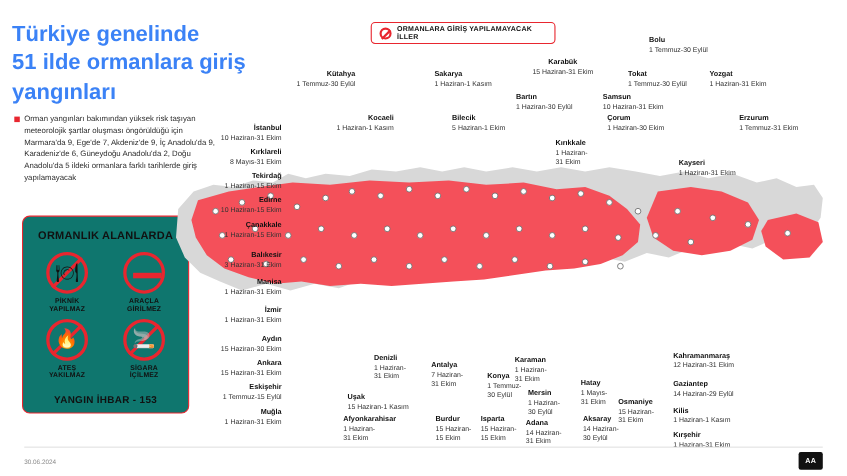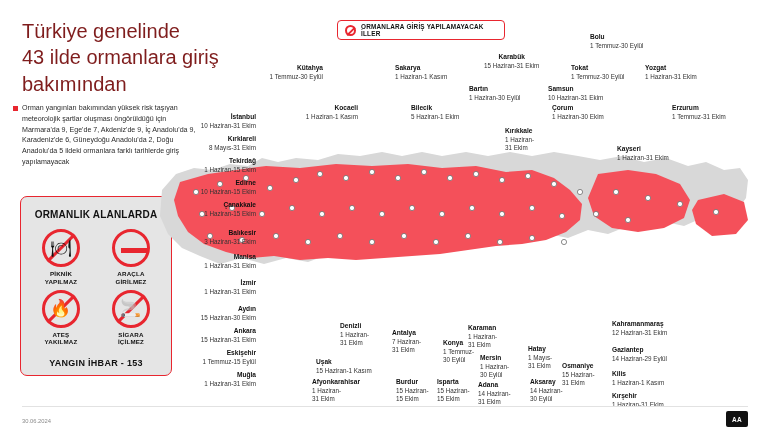--- a/index.html
+++ b/index.html
@@ -9,39 +9,39 @@
     background:#ffffff;
     font-family:"Liberation Sans", sans-serif;
     color:#1b1b1b;
     overflow:hidden;
     position:relative;
   }
   .page { position:relative; width:770px; height:433px; overflow:hidden; }
 
   
   .title {
-    position:absolute; left:22px; top:18px; width:300px;
-    font-size:20px; font-weight:normal; line-height:1.32; color:#7f1d1d;
+    position:absolute; left:11px; top:18px; width:300px;
+    font-size:20px; font-weight:bold; line-height:1.32; color:#3b82f6;
   }
   .title .ln { display:block; }
 
   
   .intro {
     position:absolute; left:22px; top:103px; width:178px;
     font-size:7.1px; line-height:1.52; color:#2b2b2b;
   }
   .intro .bullet {
     position:absolute; left:-9px; top:3px; width:5px; height:5px;
     background:#e8262f;
   }
 
   
   .legend {
     position:absolute; left:20px; top:196px; width:152px; height:180px;
-    border:1.6px solid #e8262f; border-radius:7px; background:#e5e5e5;
+    border:1.6px solid #e8262f; border-radius:7px; background:#0f766e;
   }
   .legend-title {
     text-align:center; font-size:10px; font-weight:bold; color:#111;
     margin-top:12px; letter-spacing:.2px;
   }
   .legend-grid {
     display:grid; grid-template-columns:1fr 1fr; gap:4px 2px;
     margin-top:9px; padding:0 6px;
   }
   .lg-cell { text-align:center; }
@@ -112,22 +112,22 @@
     color:#fff; font-size:6.5px; font-weight:bold; letter-spacing:.3px;
   }
 </style>
 </head>
 <body>
 
 <div class="page" data-name="infographic-page">
 
   <div class="title" data-name="page-title">
     <span class="ln" data-name="title-line-1">Türkiye genelinde</span>
-    <span class="ln" data-name="title-line-2">43 ilde ormanlara giriş</span>
-    <span class="ln" data-name="title-line-3">bakımından</span>
+    <span class="ln" data-name="title-line-2">51 ilde ormanlara giriş</span>
+    <span class="ln" data-name="title-line-3">yangınları</span>
   </div>
 
   <div class="intro" data-name="intro-paragraph">
     <span class="bullet" data-name="bullet-marker"></span>
     <span data-name="intro-text">Orman yangınları bakımından yüksek risk taşıyan meteorolojik şartlar oluşması öngörüldüğü için Marmara'da 9, Ege'de 7, Akdeniz'de 9, İç Anadolu'da 9, Karadeniz'de 6, Güneydoğu Anadolu'da 2, Doğu Anadolu'da 5 ildeki ormanlara farklı tarihlerde giriş yapılamayacak</span>
   </div>
 
   <div class="legend" data-name="rules-legend-box">
     <div class="legend-title" data-name="legend-title">ORMANLIK ALANLARDA</div>
     <div class="legend-grid" data-name="legend-grid">

